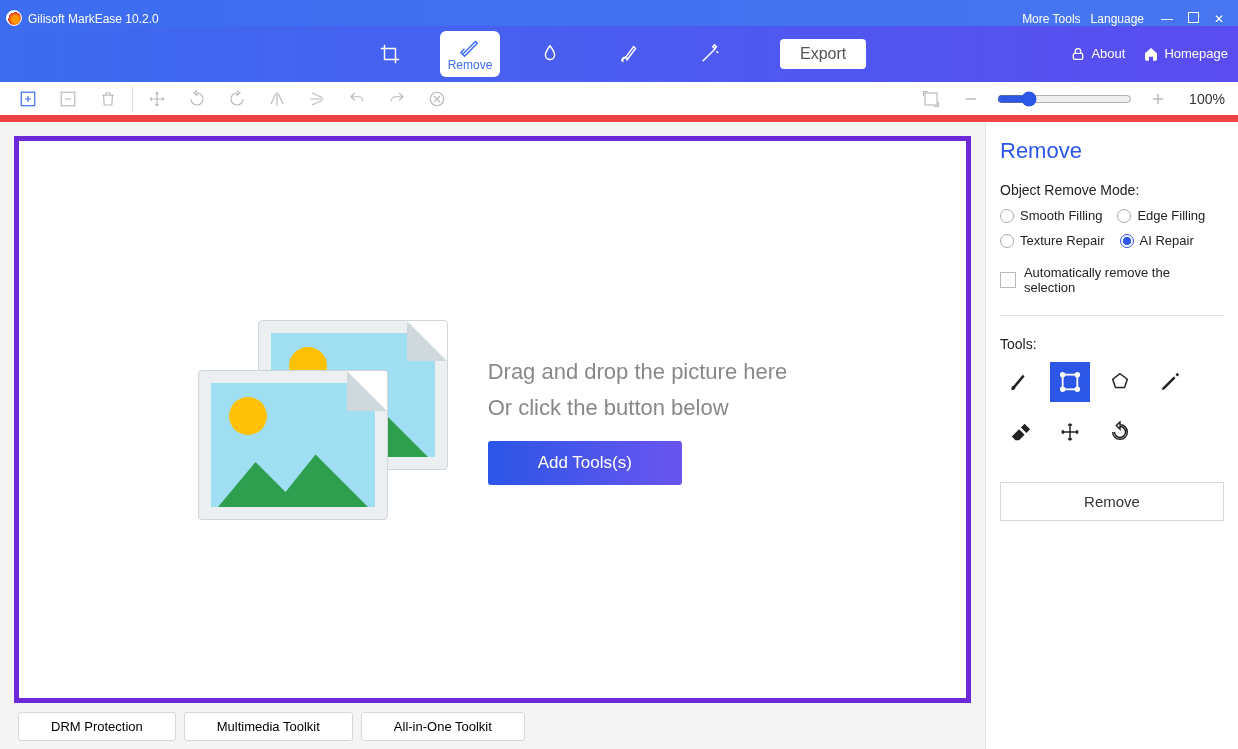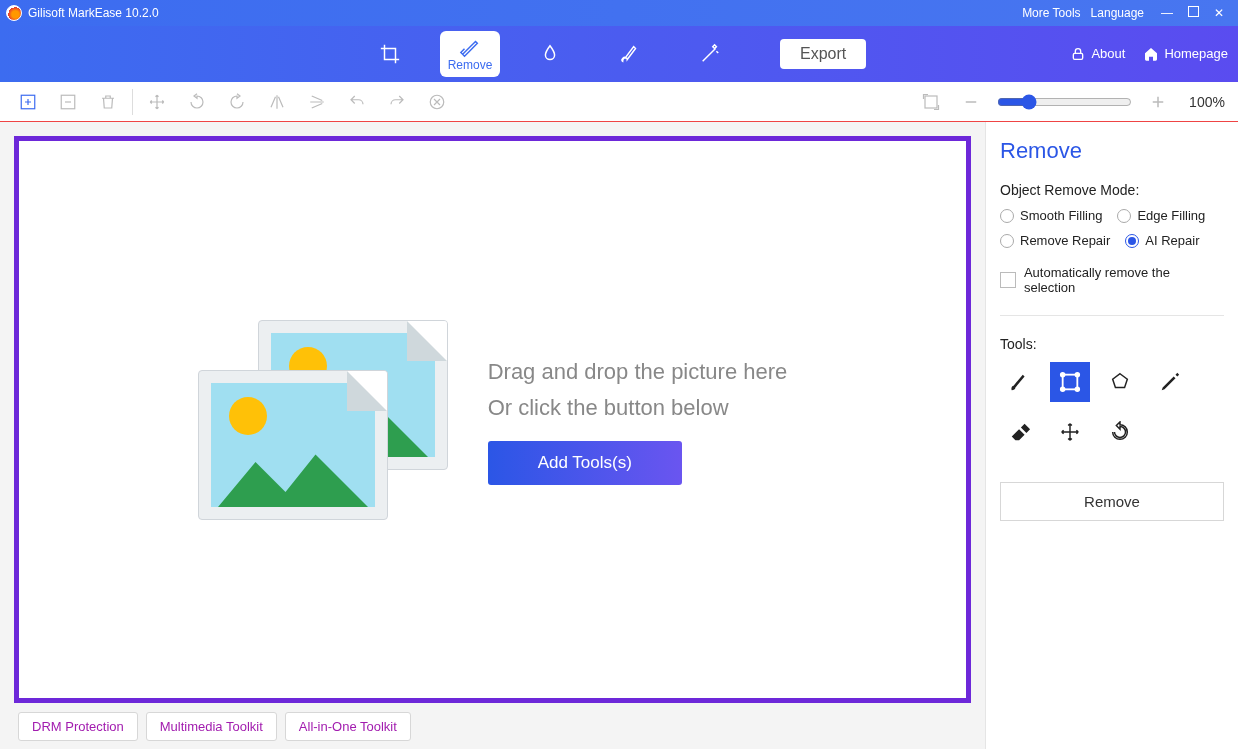--- a/index.html
+++ b/index.html
@@ -2,21 +2,21 @@
 <html><head>
 <meta charset="utf-8">
 <style>
   * { box-sizing: border-box; margin: 0; padding: 0; font-family: "Segoe UI", Arial, sans-serif; user-select: none; }
   html, body { width: 1238px; height: 749px; overflow: hidden; background: #fff; }
 
   
   .titlebar {
     height: 26px;
     background: linear-gradient(to right, #3c6cf0, #4876f0);
-    display: flex; align-items: center; color: #fff; font-size: 12px;
+    display: flex; align-items: flex-end; color: #fff; font-size: 12px;
     padding: 0 6px;
   }
   .titlebar .logo {
     width: 16px; height: 16px; border-radius: 50%;
     background: radial-gradient(circle at 60% 60%, #ff9800 30%, #e53935 60%, #ffffff 10%);
     border: 1px solid #fff; margin-right: 6px;
   }
   .titlebar .spacer { flex: 1; }
   .titlebar .hlink { margin-right: 10px; cursor: pointer; }
   .titlebar .winbtn { width: 26px; text-align: center; cursor: pointer; }
@@ -44,21 +44,21 @@
   .ribbon .export {
     background:#fff; color:#555; border-radius:4px; padding: 6px 20px;
     font-size:16px; margin-left: 30px; cursor:pointer;
   }
   .ribbon .rspacer { flex:1; }
   .ribbon .rlink { color:#fff; font-size:13px; display:flex; gap:5px; margin-left:18px; cursor:pointer;}
   .ribbon .rlink svg { width:16px; height:16px; }
 
   
   .subbar {
-    height: 40px; border-bottom:1px solid #ef4444; display:flex; align-items:center;
+    height: 40px; border-bottom:7px solid #ef4444; display:flex; align-items:center;
     padding: 0 8px; color:#aaa;
   }
   .subbar .ibtn { width:40px; height:32px; display:flex; align-items:center; justify-content:center; cursor:pointer;}
   .subbar .ibtn svg { width:18px; height:18px; }
   .subbar .sep { width:1px; height:26px; background:#ddd; margin: 0 4px; }
   .subbar .gap { flex:1; }
   .zoom { display:flex; align-items:center; gap:6px; }
   .zoom input[type=range]{ width:135px; accent-color:#2b56e6; }
   .zoomlab { color:#333; font-size:14px; width:46px; text-align:center; }
 
@@ -66,21 +66,21 @@
   .body { display:flex; height: calc(749px - 26px - 56px - 40px); }
   .canvas-wrap { flex:1; background:#f4f4f4; padding: 14px 14px 0 14px; display:flex; flex-direction:column; border-right:1px solid #e5e5e5;}
   .canvas { flex:1; background:#fff; border:5px solid #6d28d9; display:flex; align-items:center; justify-content:center; gap:40px;}
   .drop-text { color:#888; font-size:22px; line-height:1.6; }
   .addbtn {
     background: linear-gradient(to right, #2b56e6, #6a55f0);
     color:#fff; border:none; border-radius:3px; font-size:17px;
     padding: 12px 50px; cursor:pointer; margin-top:16px;
   }
   .bottombar { height:46px; display:flex; align-items:center; gap:8px; padding:0 4px;}
-  .pill { background:#fff; border:1px solid #d7d7d7; border-radius:3px; padding:6px 13px; font-size:13px; color:#a21caf; cursor:pointer;}
+  .pill { background:#fff; border:1px solid #d7d7d7; border-radius:3px; padding:6px 32px; font-size:13px; color:#000000; cursor:pointer;}
 
   
   .illus { position:relative; width:250px; height:200px; }
   .pic { position:absolute; width:190px; height:150px; background:#eceff1; border-radius:4px; border:1px solid #d0d5da; overflow:hidden;}
   .pic.back { right:0; top:0; }
   .pic.front { left:0; bottom:0; }
   .pic .sky { position:absolute; inset:12px; background:#a0dff1; }
   .pic .sun { position:absolute; width:38px; height:38px; background:#ffc107; border-radius:50%; left:30px; top:26px;}
   .pic .mtn { position:absolute; bottom:12px; left:12px; right:12px; height:60px;}
   .pic .mtn svg { width:100%; height:100%; }
@@ -287,21 +287,21 @@
           <span>Smooth Filling</span>
         </span>
       <span class="radio">
           <span class="rdot"></span>
           <span>Edge Filling</span>
         </span>
     </div>
     <div class="mode-row">
       <span class="radio">
           <span class="rdot"></span>
-          <span>Remove Repair</span>
+          <span>Texture Repair</span>
         </span>
       <span class="radio sel">
           <span class="rdot"></span>
           <span>AI Repair</span>
         </span>
     </div>
     <div class="chk">
       <span class="cbox"></span>
       <span>Automatically remove the selection</span>
     </div>

